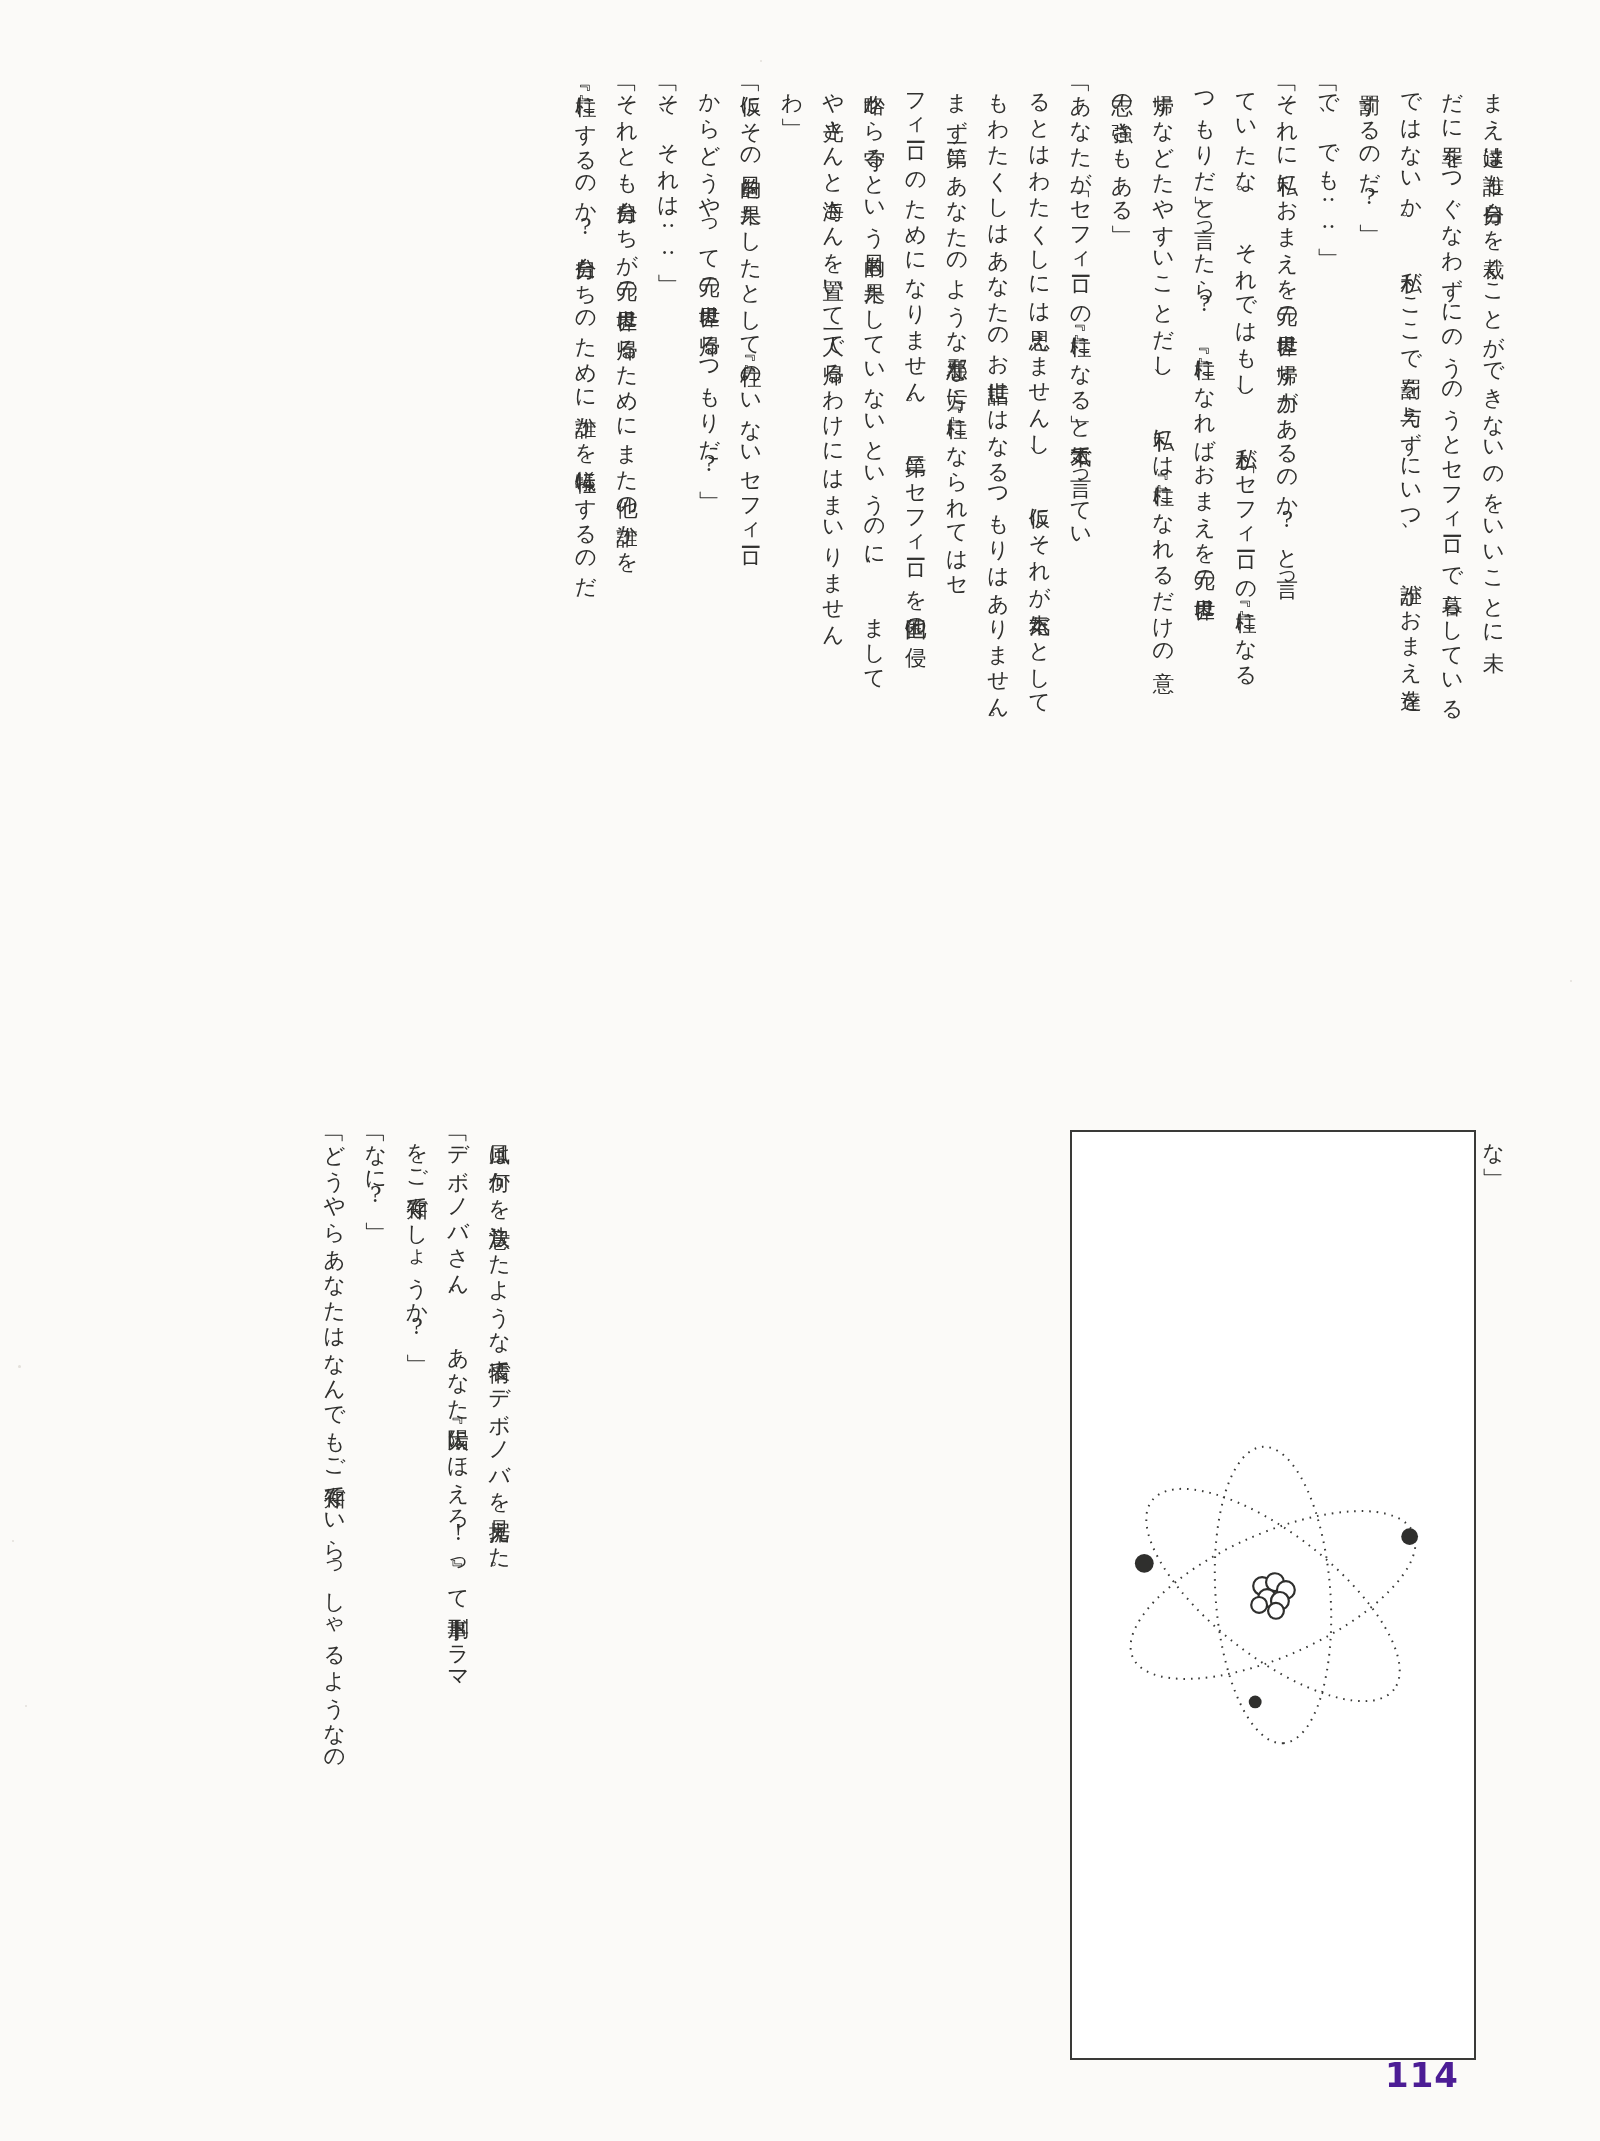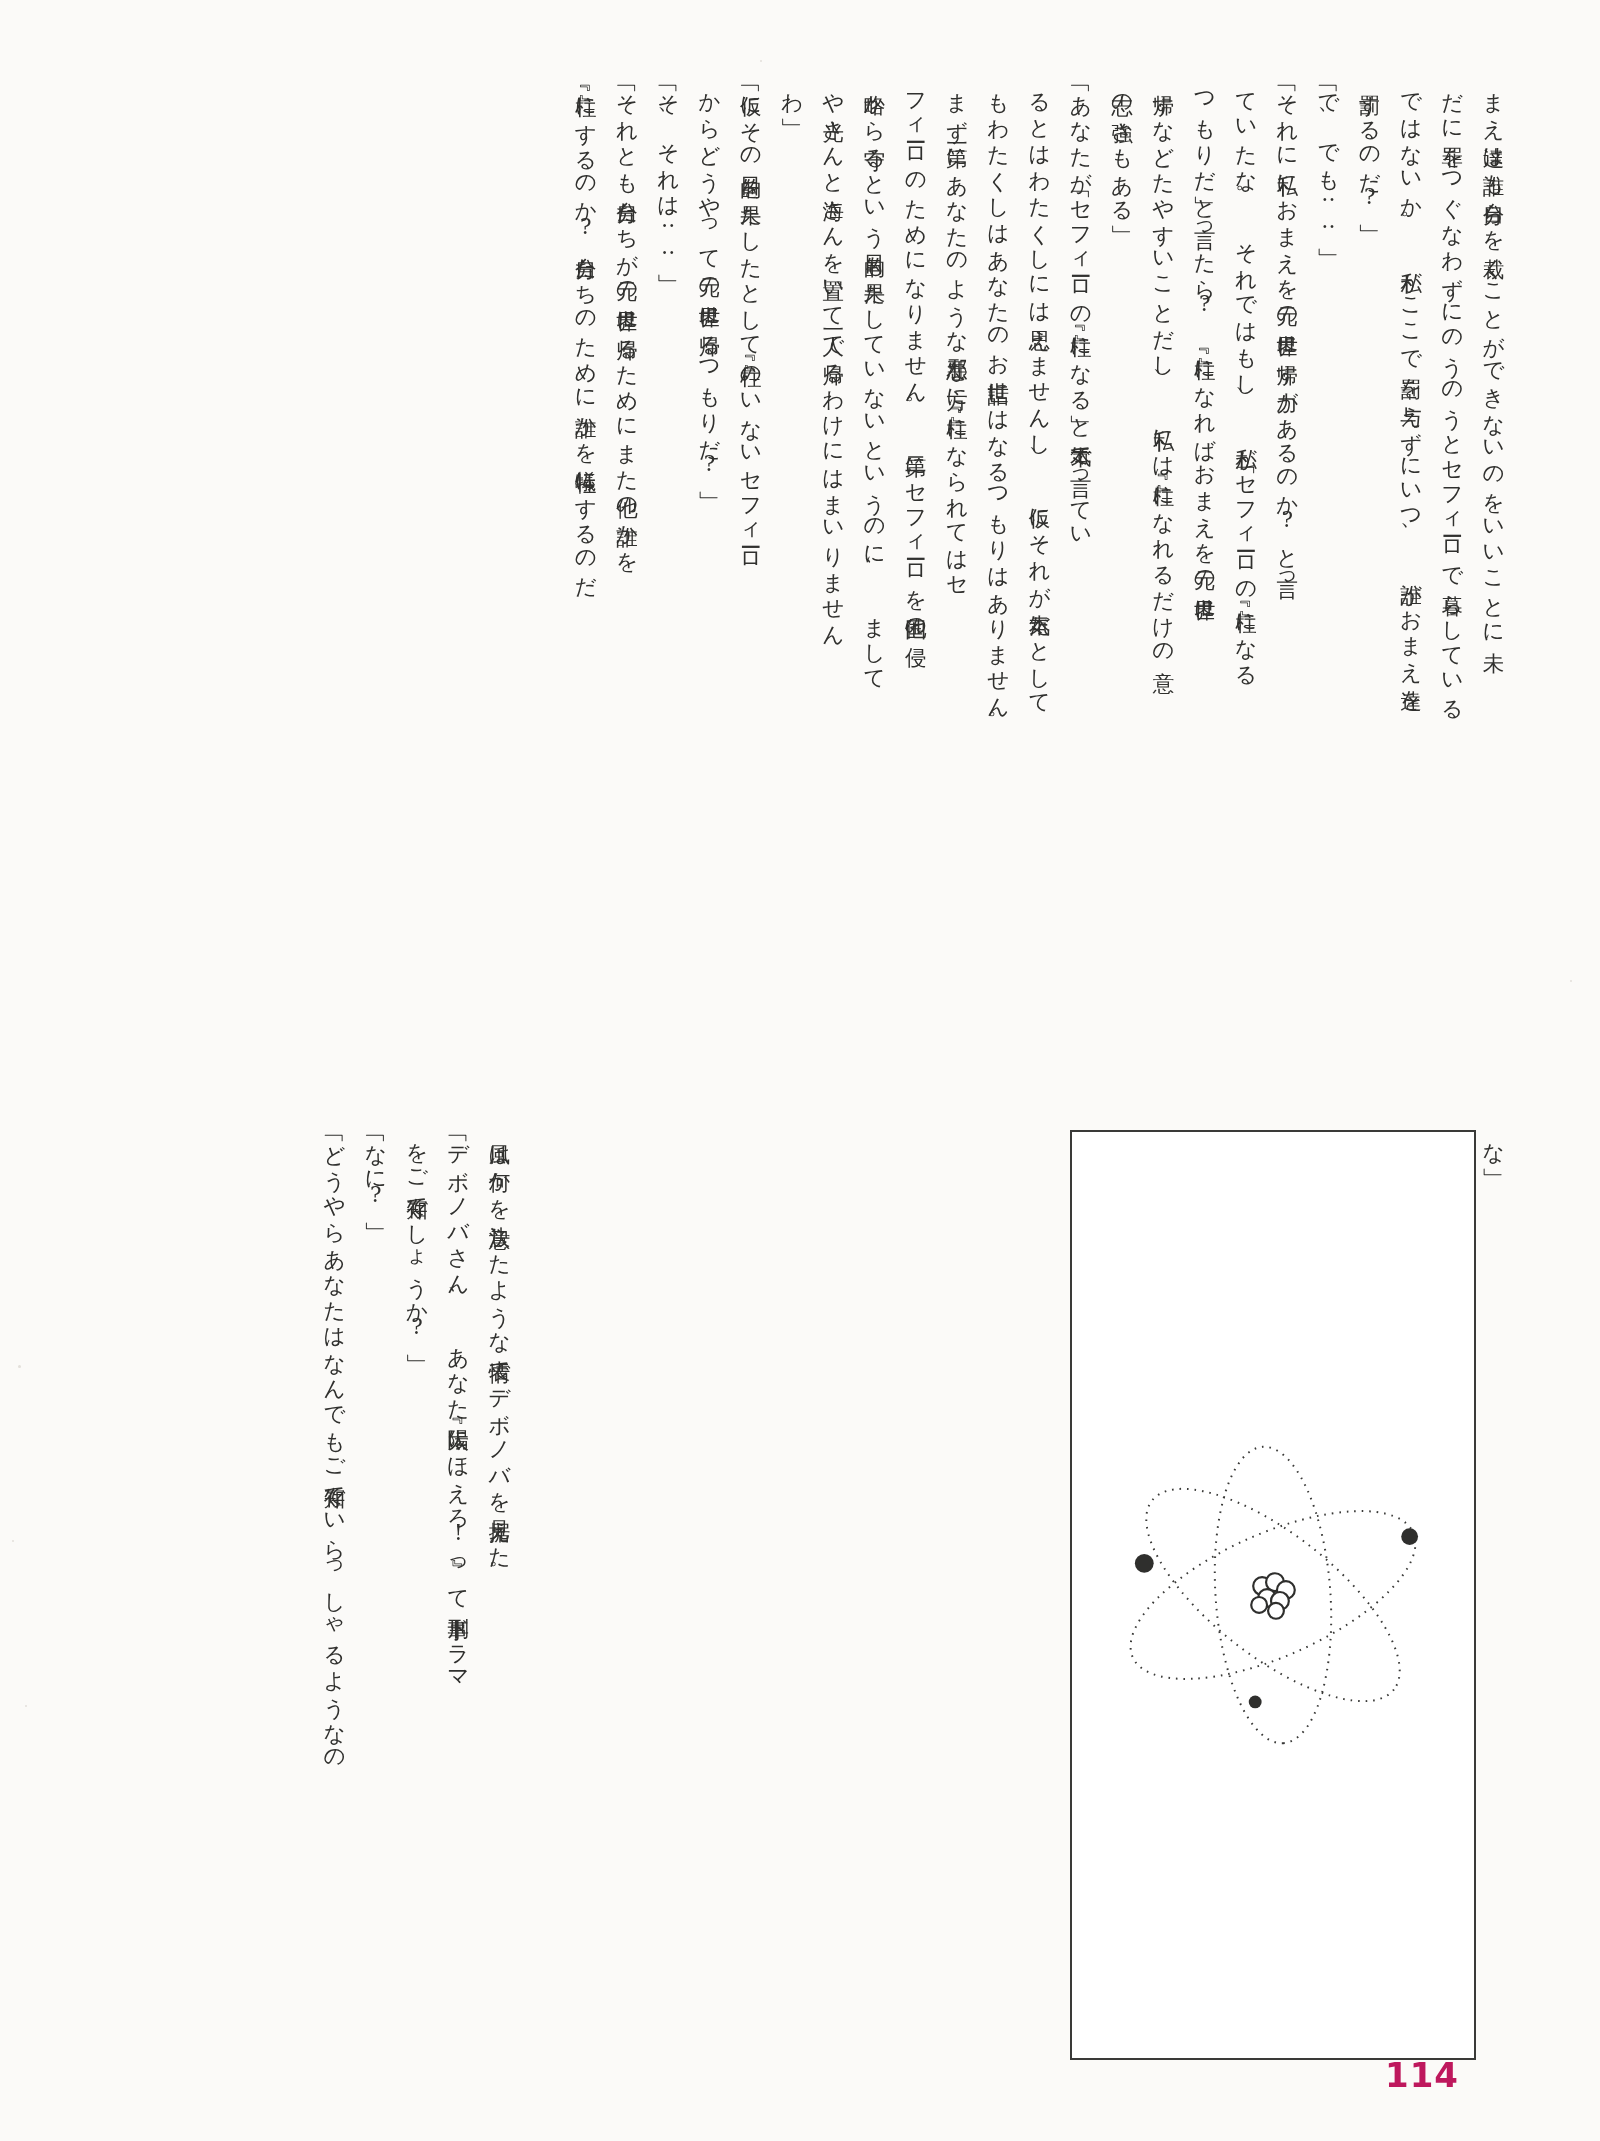--- a/index.html
+++ b/index.html
@@ -74,21 +74,21 @@
 
   
   #page-number {
     position: absolute;
     left: 1385px;
     top: 2055px;
     font-family: "DejaVu Sans", "Liberation Sans", sans-serif;
     font-weight: bold;
     font-size: 34px;
     letter-spacing: 1px;
-    color: #be185d;
+    color: #4c1d95;
   }
 
   
   .speck {
     position: absolute;
     background: #cfcac2;
     border-radius: 50%;
     opacity: .55;
   }
 </style>

